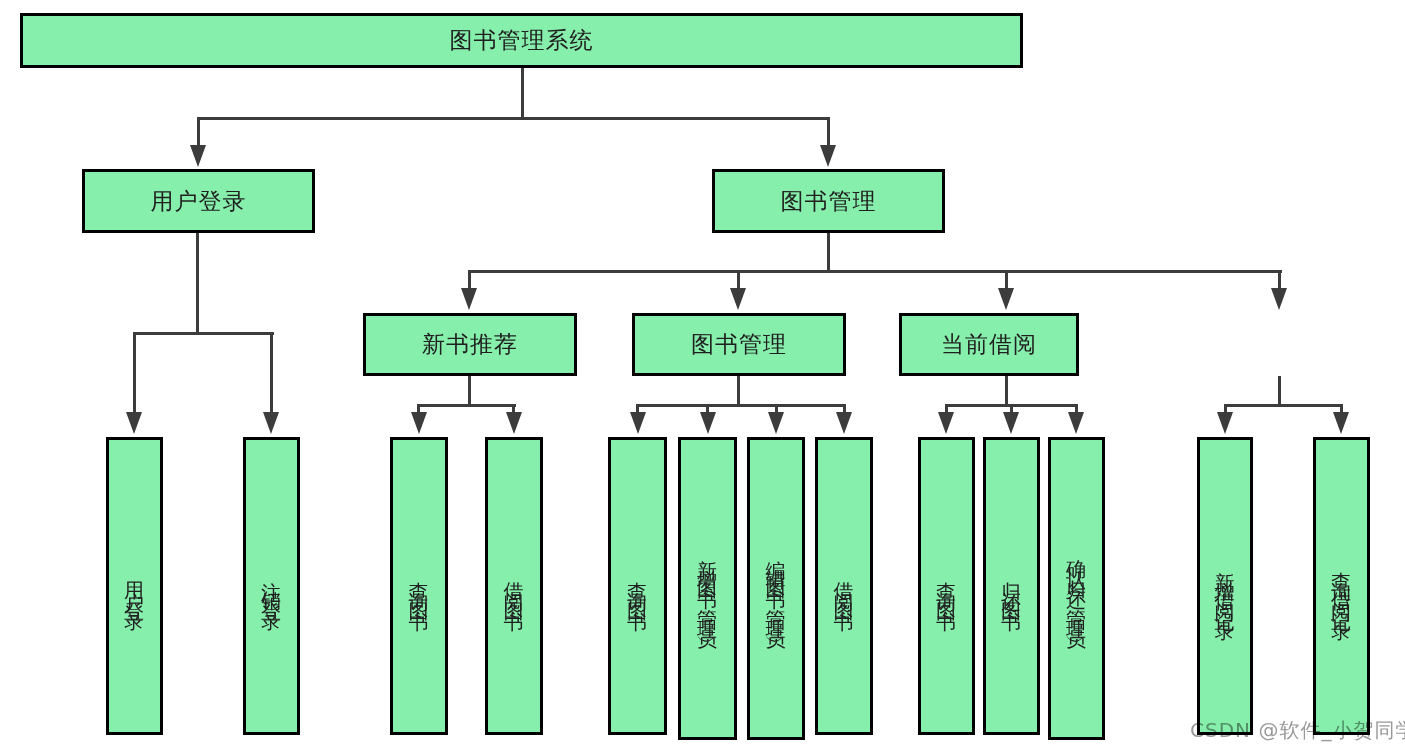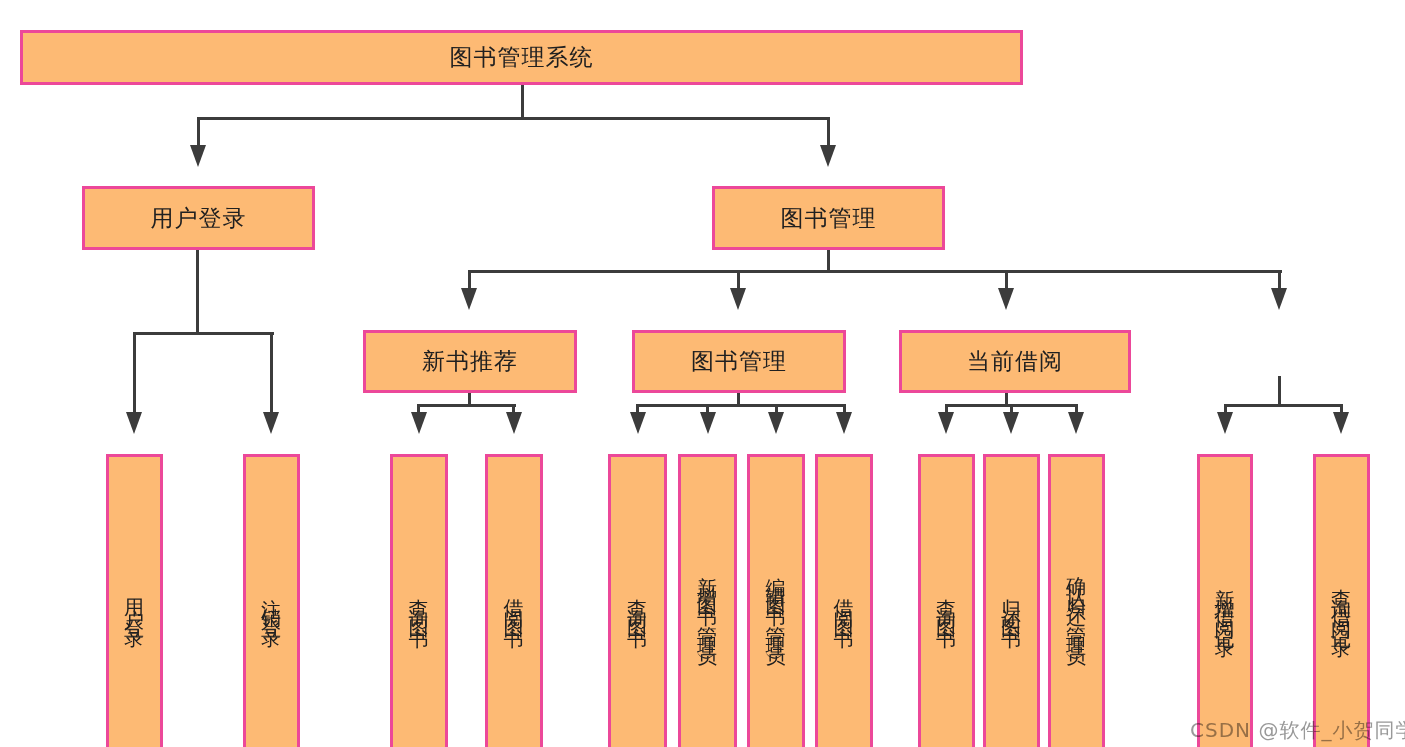--- a/index.html
+++ b/index.html
@@ -1,22 +1,22 @@
 <!DOCTYPE html>
 <html><head>
 <meta charset="utf-8">
 <style>
   html,body{margin:0;padding:0;background:#fff;}
   .stage{
     position:relative;width:1405px;height:747px;background:#ffffff;overflow:hidden;
     font-family:"DejaVu Sans","Liberation Sans",sans-serif;color:#202020;
   }
   .bx{
-    position:absolute;background:#fdba74;border:3px solid #ec4899;box-sizing:border-box;
-    display:flex;align-items:center;justify-content:center;z-index:2;margin-top:17px;
+    position:absolute;background:#86efac;border:3px solid #000000;box-sizing:border-box;
+    display:flex;align-items:center;justify-content:center;z-index:2;
   }
   .hl{font-size:23px;letter-spacing:1px;}
   .vt{
     writing-mode:vertical-rl;text-orientation:mixed;
     font-size:20px;letter-spacing:10px;line-height:1;
   }
   .ln{position:absolute;background:#3c3c3c;z-index:1;}
   .ah{
     position:absolute;width:0;height:0;z-index:1;
     border-left:8px solid transparent;border-right:8px solid transparent;
@@ -104,21 +104,21 @@
   </div>
 
   <div class="bx hl" style="left:712px;top:169px;width:233px;height:64px;">
     <span>图书管理</span>
   </div>
 
   <div class="bx hl" style="left:632px;top:313px;width:214px;height:63px;">
     <span>图书管理</span>
   </div>
 
-  <div class="bx hl" style="left:899px;top:313px;width:232px;height:63px;">
+  <div class="bx hl" style="left:899px;top:313px;width:180px;height:63px;">
     <span>当前借阅</span>
   </div>
 
 
   <div class="bx" style="left:106px;top:437px;width:57px;height:298px;">
     <span class="vt">用户登录</span>
   </div>
 
   <div class="bx" style="left:243px;top:437px;width:57px;height:298px;">
     <span class="vt">注销登录</span>

